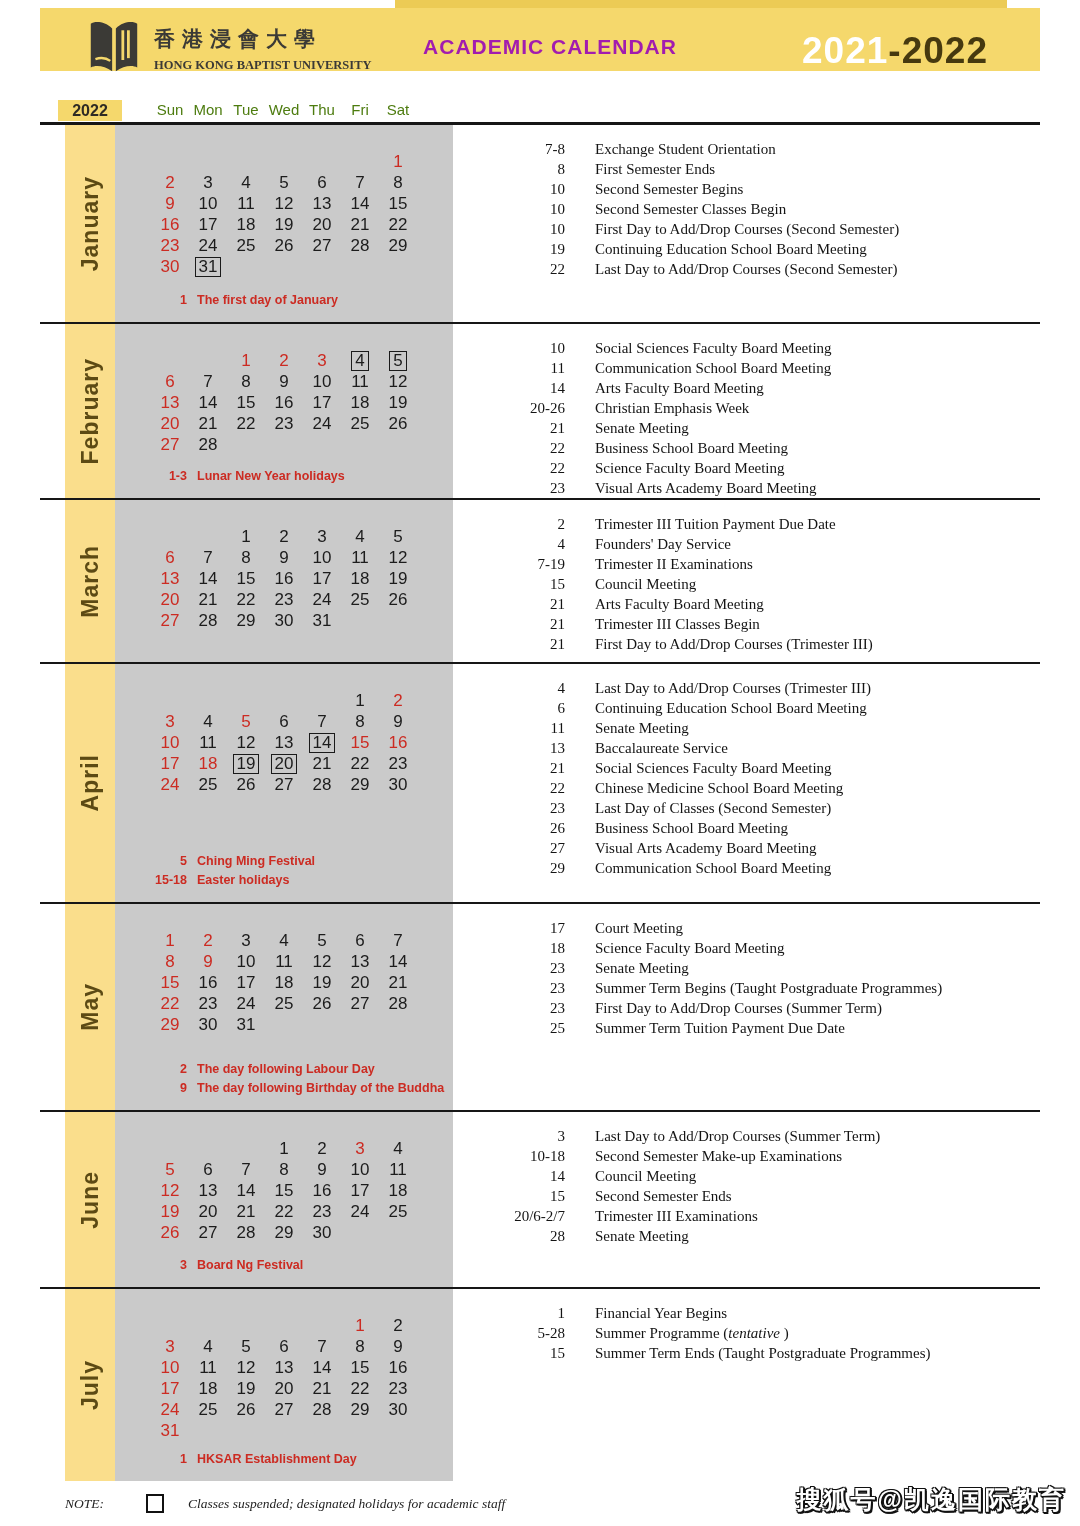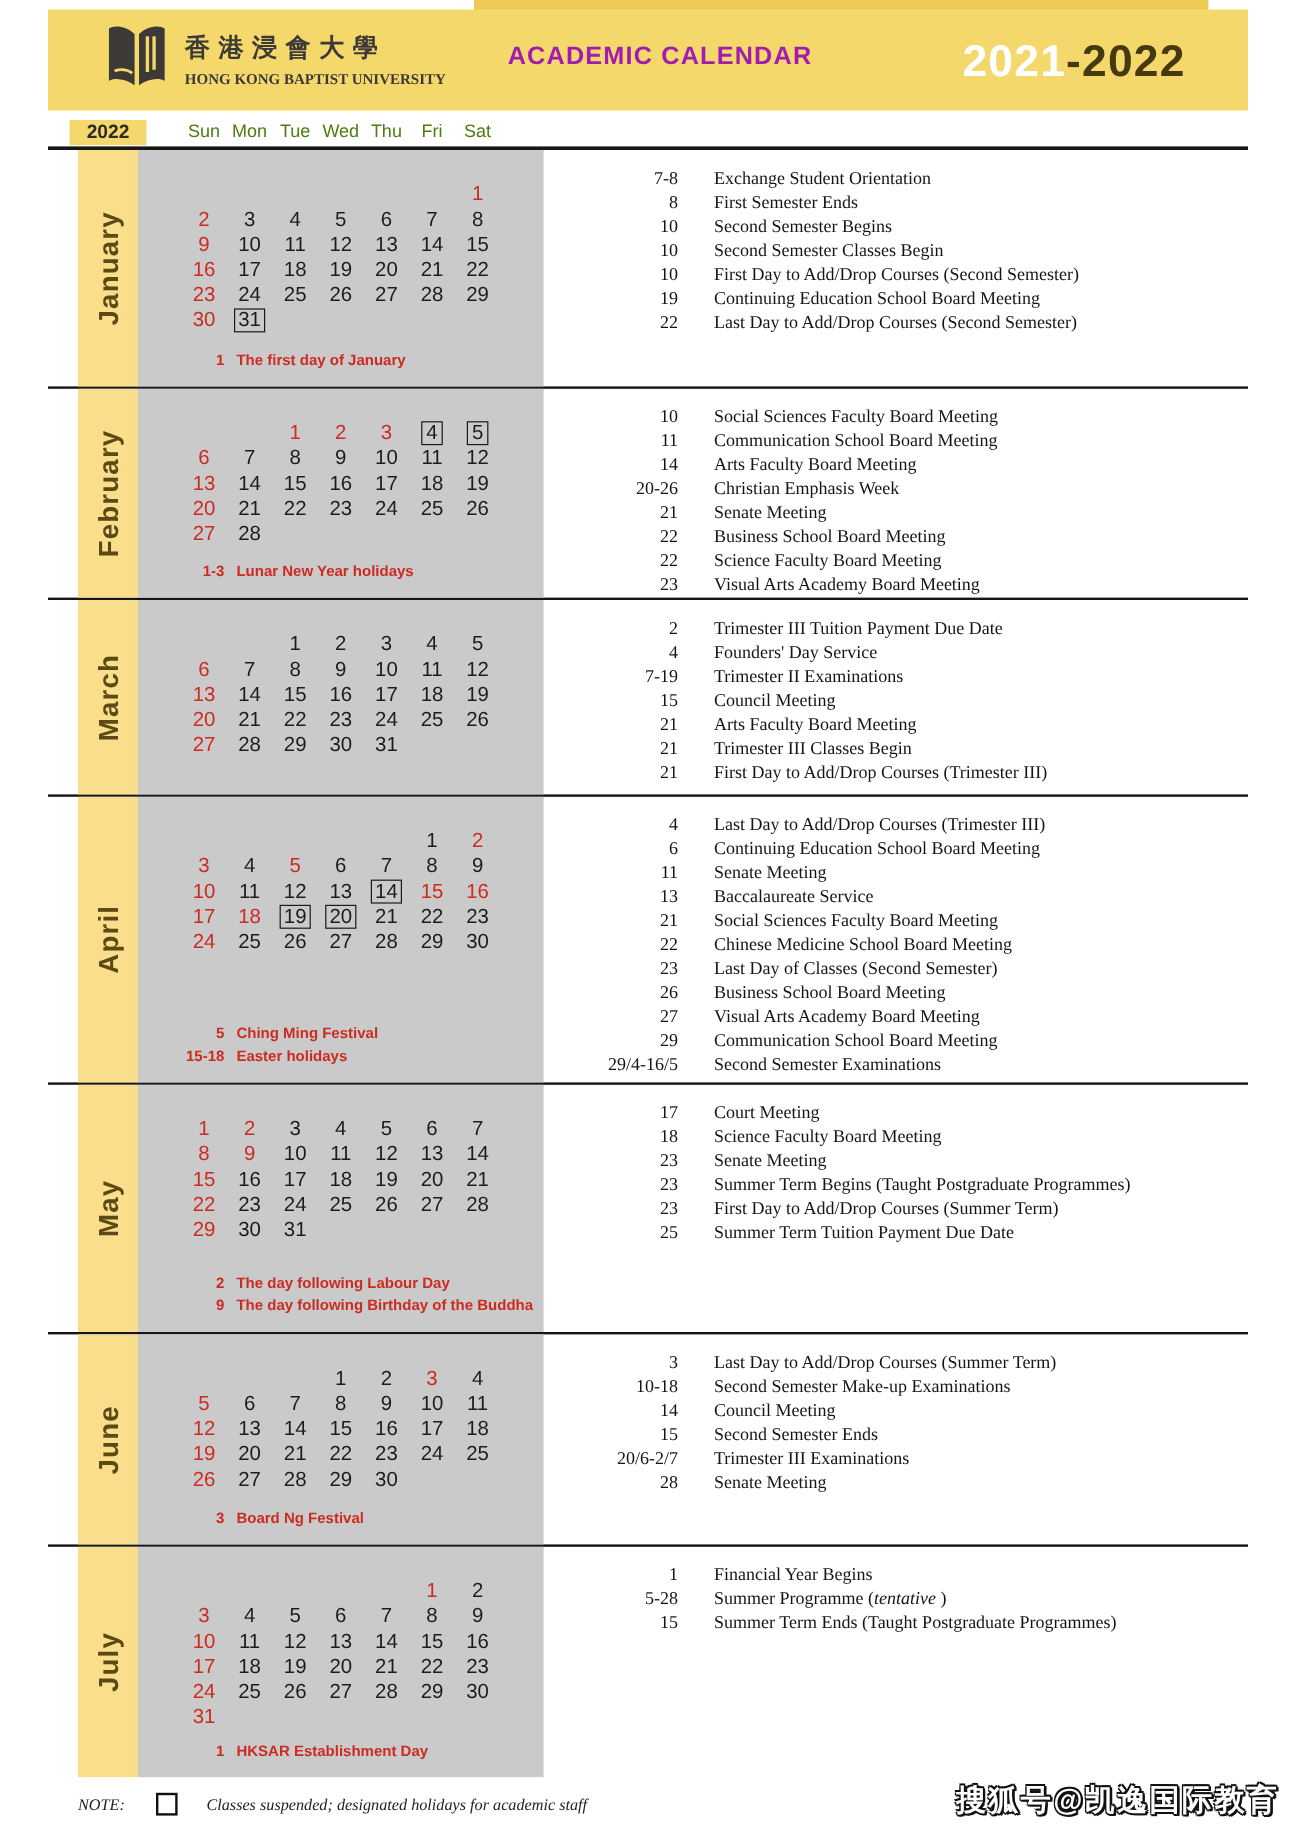--- a/index.html
+++ b/index.html
@@ -1,21 +1,21 @@
 <!DOCTYPE html>
 <html><head>
 <meta charset="utf-8">
 <style>
   html,body { margin:0; padding:0; background:#ffffff; }
   body { font-family:"Liberation Sans", sans-serif; }
   .page { position:relative; width:1080px; height:1526px; background:#fff; overflow:hidden; }
 
   
   .top-strip { position:absolute; left:395px; top:0; width:612px; height:9px; background:#eccb55; }
-  .banner { position:absolute; left:40px; top:8px; width:1000px; height:84px; background:#f5d86c; }
+  .banner { position:absolute; left:40px; top:8px; width:1000px; height:63px; background:#f5d86c; }
   .logo-block { position:absolute; left:48px; top:10px; display:flex; align-items:center; }
   .logo-icon { margin-right:14px; }
   .logo-text .cn { font-size:21px; font-weight:bold; letter-spacing:7px; color:#3b3a36; }
   .logo-text .en { font-size:12.5px; font-weight:bold; letter-spacing:0px; color:#3b3a36; margin-top:5px;font-family:Liberation Serif, serif; }
   .banner-title { position:absolute; left:0; right:0; top:27px; text-align:center; font-size:21px; font-weight:bold; letter-spacing:1px; color:#a21caf;padding-left:20px; }
   .banner-years { position:absolute; right:52px; top:22px; font-size:37px; font-weight:bold; letter-spacing:1px; }
   .banner-years .y1 { color:#ffffff; }
   .banner-years .ysep, .banner-years .y2 { color:#46390f; }
 
   
@@ -42,21 +42,21 @@
   .cal-note { display:flex; font-size:12.5px; font-weight:bold; color:#cc2b22; line-height:19px; }
   .cal-note .nd { width:48px; text-align:right; margin-right:10px; flex-shrink:0; }
 
   .events { flex:1; padding:14px 0 0 30px; font-family:"Liberation Serif", serif; }
   .event-row { display:flex; font-size:15px; line-height:20px; color:#141414; }
   .event-date { width:82px; text-align:right; margin-right:30px; flex-shrink:0; }
   .event-text .ital { font-style:italic;text-align:right; }
 
   
   .footer-note { position:absolute; left:65px; top:1494px; display:flex; align-items:center; font-family:"Liberation Serif", serif; font-style:italic; font-size:13.5px; color:#222; }
-  .note-label { margin-right:26px; }
+  .note-label { margin-right:42px; }
   .note-box { width:14px; height:15px; border:2px solid #111; background:#fff; margin-right:24px; }
   .watermark { position:absolute; right:14px; top:1483px; font-size:25px; font-weight:bold; letter-spacing:2px; color:#fff;
                text-shadow:2px 2px 0 #111, -1px -1px 0 #111, 1px -1px 0 #111, -1px 1px 0 #111, 2px 0 0 #111, 0 2px 0 #111; }
 </style>
 </head>
 <body>
 
 <div class="page">
 
   <div class="top-strip"></div>
@@ -668,24 +668,20 @@
             <span class="event-text">Business School Board Meeting</span>
           </div>
           <div class="event-row">
             <span class="event-date">27</span>
             <span class="event-text">Visual Arts Academy Board Meeting</span>
           </div>
           <div class="event-row">
             <span class="event-date">29</span>
             <span class="event-text">Communication School Board Meeting</span>
           </div>
-          <div class="event-row">
-            <span class="event-date">29/4-16/5</span>
-            <span class="event-text">Second Semester Examinations</span>
-          </div>
         </div>
     </section>
       <section class="month m4">
       <div class="month-tab">
         <span class="month-name">May</span>
       </div>
       <div class="month-panel">
         <div class="date-grid">
             <div class="day-cell red">
               <span class="num">1</span>

